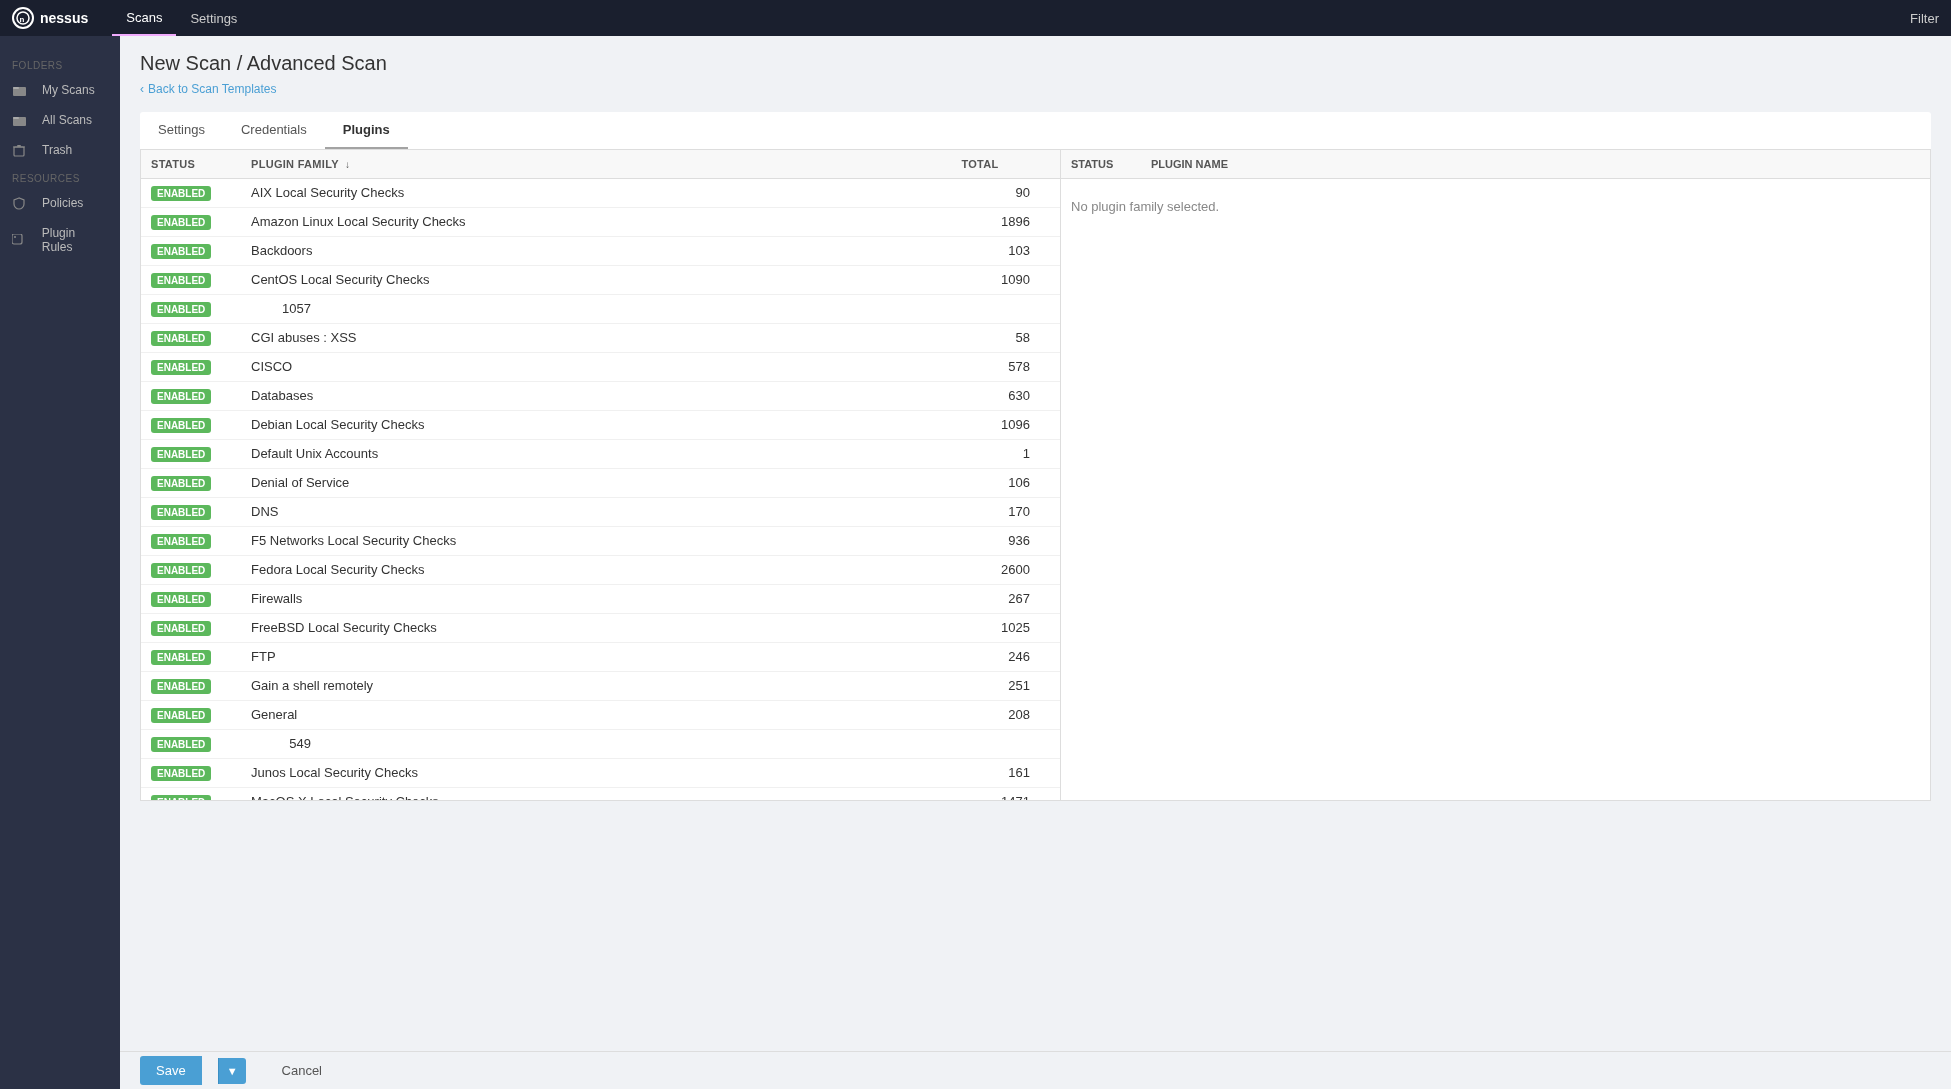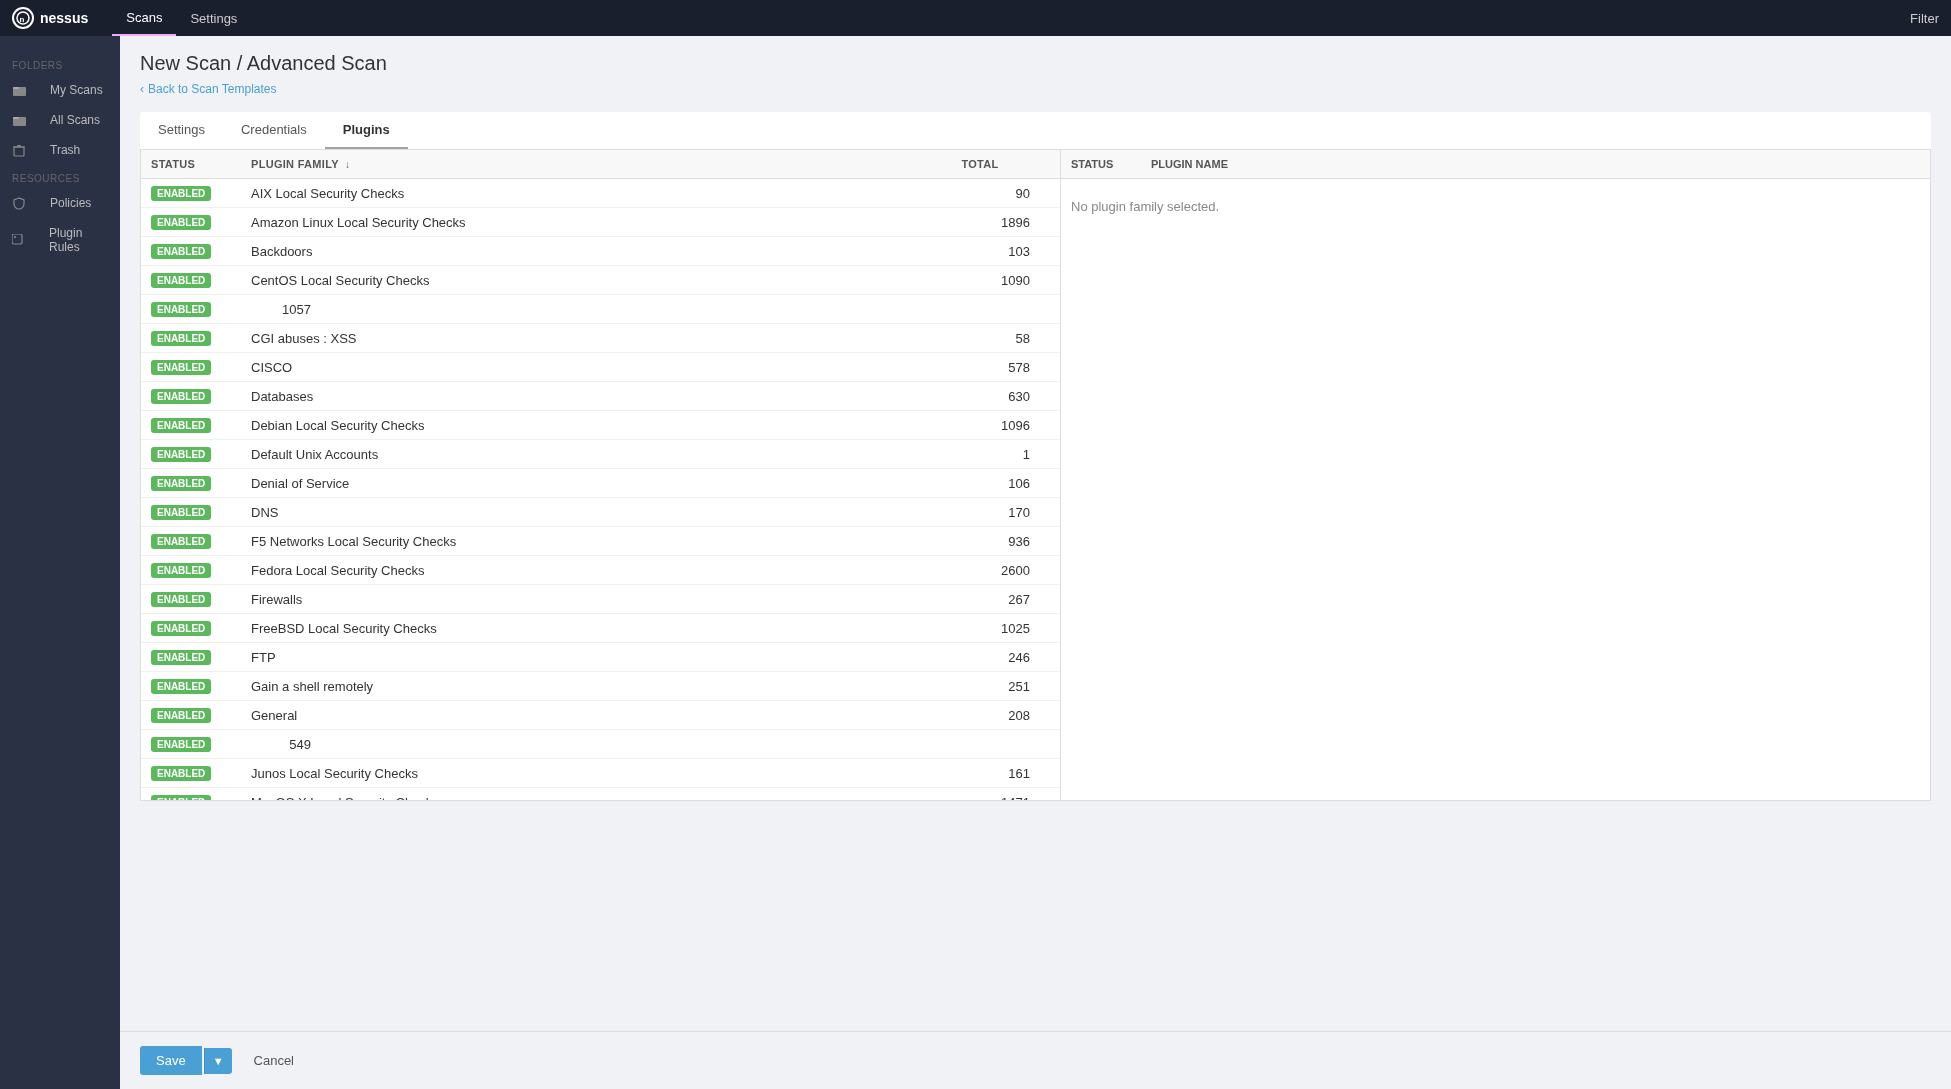--- a/index.html
+++ b/index.html
@@ -56,21 +56,21 @@
       font-size: 12px;
     }
     .sidebar-section-label {
       padding: 8px 12px 4px;
       font-size: 10px;
       color: #666;
       text-transform: uppercase;
       letter-spacing: 0.5px;
     }
     .sidebar-item {
-      display: flex; align-items: center; gap: 24px;
+      display: flex; align-items: center; gap: 16px;
       padding: 8px 12px;
       cursor: pointer;
       color: #bbb;
     }
     .sidebar-item .si-icon {
       width: 14px; height: 14px;
       display: inline-flex; align-items: center; justify-content: center;
       color: #888;
     }
     .sidebar-item .si-label { font-size: 12px; }
@@ -148,21 +148,21 @@
       letter-spacing: 0.3px;
       position: sticky; top: 0; z-index: 10;
     }
     .col-status { width: 100px; }
     .col-family { flex: 1; }
     .col-total { width: 80px; text-align: center; padding-right: 20px; }
     .col-scroll { width: 20px; }
 
     .table-row {
       display: flex;
-      align-items: flex-end;
+      align-items: flex-start;
       padding: 6px 10px;
       border-bottom: 1px solid #f0f0f0;
       cursor: pointer;
     }
 
     .enabled-badge {
       background: #5cb85c;
       color: #fff;
       font-size: 10px;
       font-weight: bold;
@@ -204,24 +204,24 @@
     .col-pname { flex: 1; }
     .no-family {
       color: #888;
       font-size: 13px;
       padding: 10px 0;
     }
 
     
     .bottom-bar {
       background: #f0f2f5;
-      padding: 14px 20px;
+      padding: 4px 20px;
       display: flex;
       align-items: center;
-      gap: 2px;
+      gap: 16px;
       border-top: 1px solid #ddd;
     }
     .save-btn {
       background: #4a9fd4;
       color: #fff;
       border: none;
       padding: 7px 16px;
       border-radius: 3px 0 0 3px;
       cursor: pointer;
       font-size: 13px;

